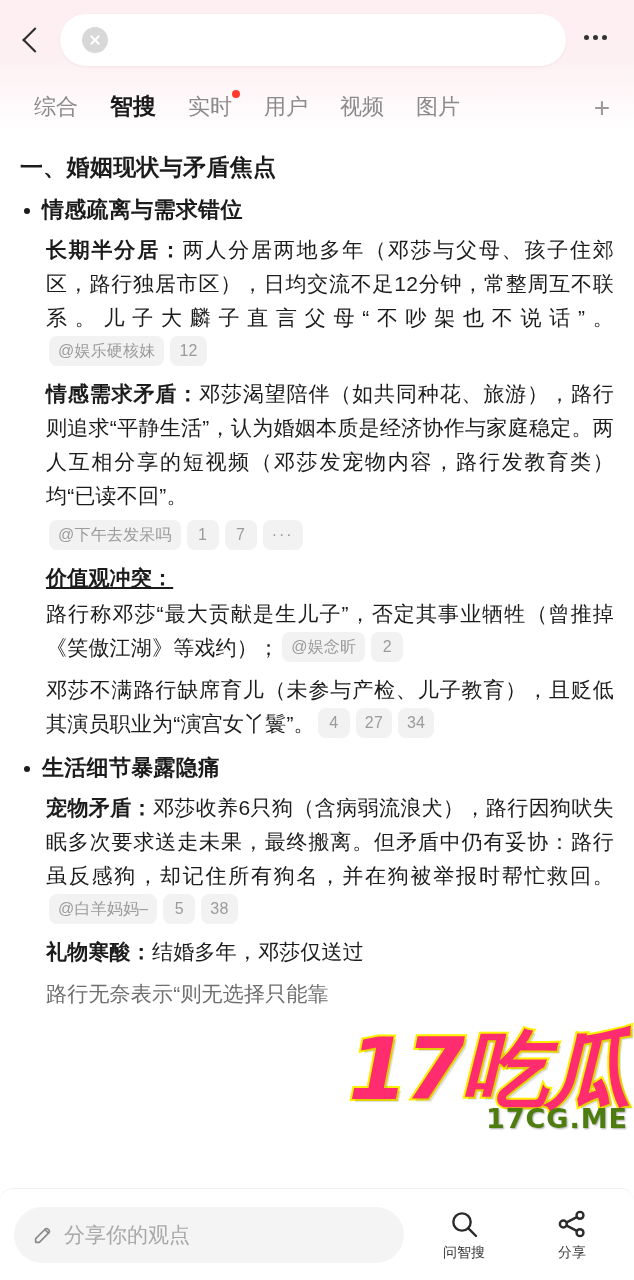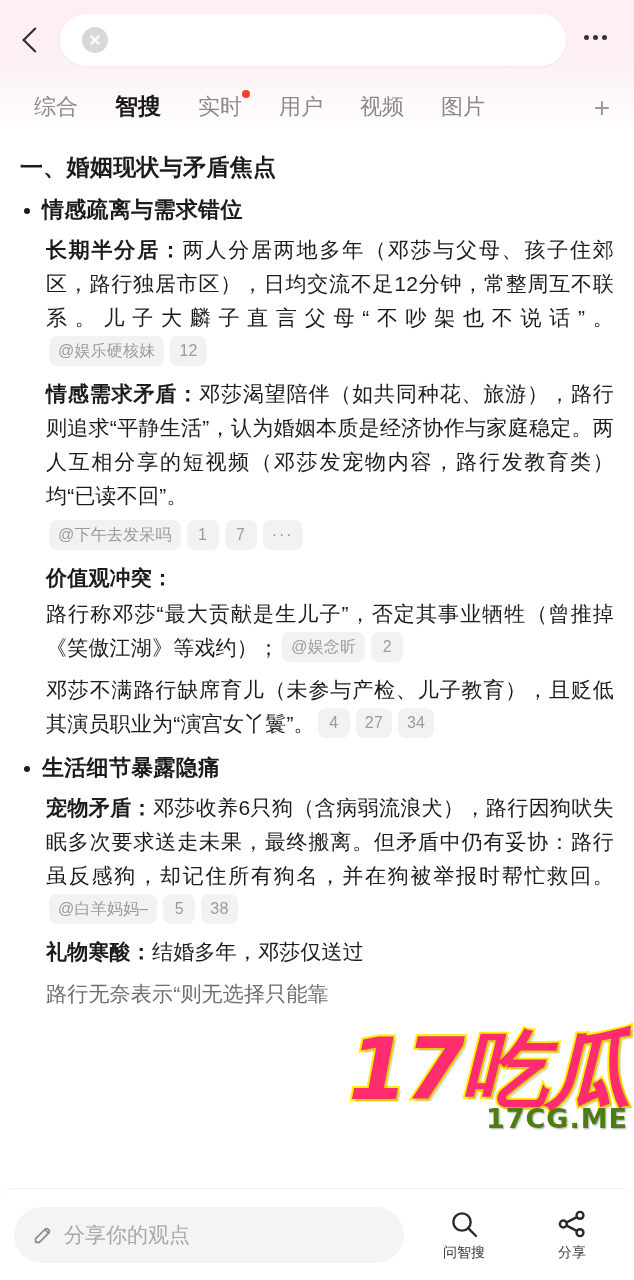--- a/index.html
+++ b/index.html
@@ -105,21 +105,21 @@
     border-radius: 50%;
     background: #333;
     display: block;
   }
 
   
   .tabs {
     display: flex;
     align-items: flex-end;
     padding: 0 14px 0 18px;
-    gap: 5px;
+    gap: 0;
     height: 56px;
   }
   .tab {
     position: relative;
     padding: 0 16px 10px 16px;
     font-size: 22px;
     color: #8a8a8a;
     cursor: pointer;
     white-space: nowrap;
   }
@@ -346,21 +346,21 @@
       <b>长期半分居：</b><span>两人分居两地多年（邓莎与父母、孩子住郊区，路行独居市区），日均交流不足12分钟，常整周互不联系。儿子大麟子直言父母“不吵架也不说话”。</span><span class="refs"><span class="chip">@娱乐硬核妹</span><span class="chip num">12</span></span>
     </div>
 
     <div class="para">
       <b>情感需求矛盾：</b><span>邓莎渴望陪伴（如共同种花、旅游），路行则追求“平静生活”，认为婚姻本质是经济协作与家庭稳定。两人互相分享的短视频（邓莎发宠物内容，路行发教育类）均“已读不回”。</span>
     </div>
     <div class="para" style="margin-top:-2px;">
       <span class="chip">@下午去发呆吗</span><span class="chip num">1</span><span class="chip num">7</span><span class="chip dots">···</span>
     </div>
 
-    <div class="para" style="margin-bottom:0;">
+    <div class="para" style="margin-bottom:0;text-decoration:underline;">
       <b>价值观冲突：</b>
     </div>
     <div class="para" style="margin-top:2px;">
       <span>路行称邓莎“最大贡献是生儿子”，否定其事业牺牲（曾推掉《笑傲江湖》等戏约）；</span><span class="refs"><span class="chip">@娱念昕</span><span class="chip num">2</span></span>
     </div>
     <div class="para">
       <span>邓莎不满路行缺席育儿（未参与产检、儿子教育），且贬低其演员职业为“演宫女丫鬟”。</span><span class="refs"><span class="chip num">4</span><span class="chip num">27</span><span class="chip num">34</span></span>
     </div>
 
     <div class="bullet">生活细节暴露隐痛</div>

